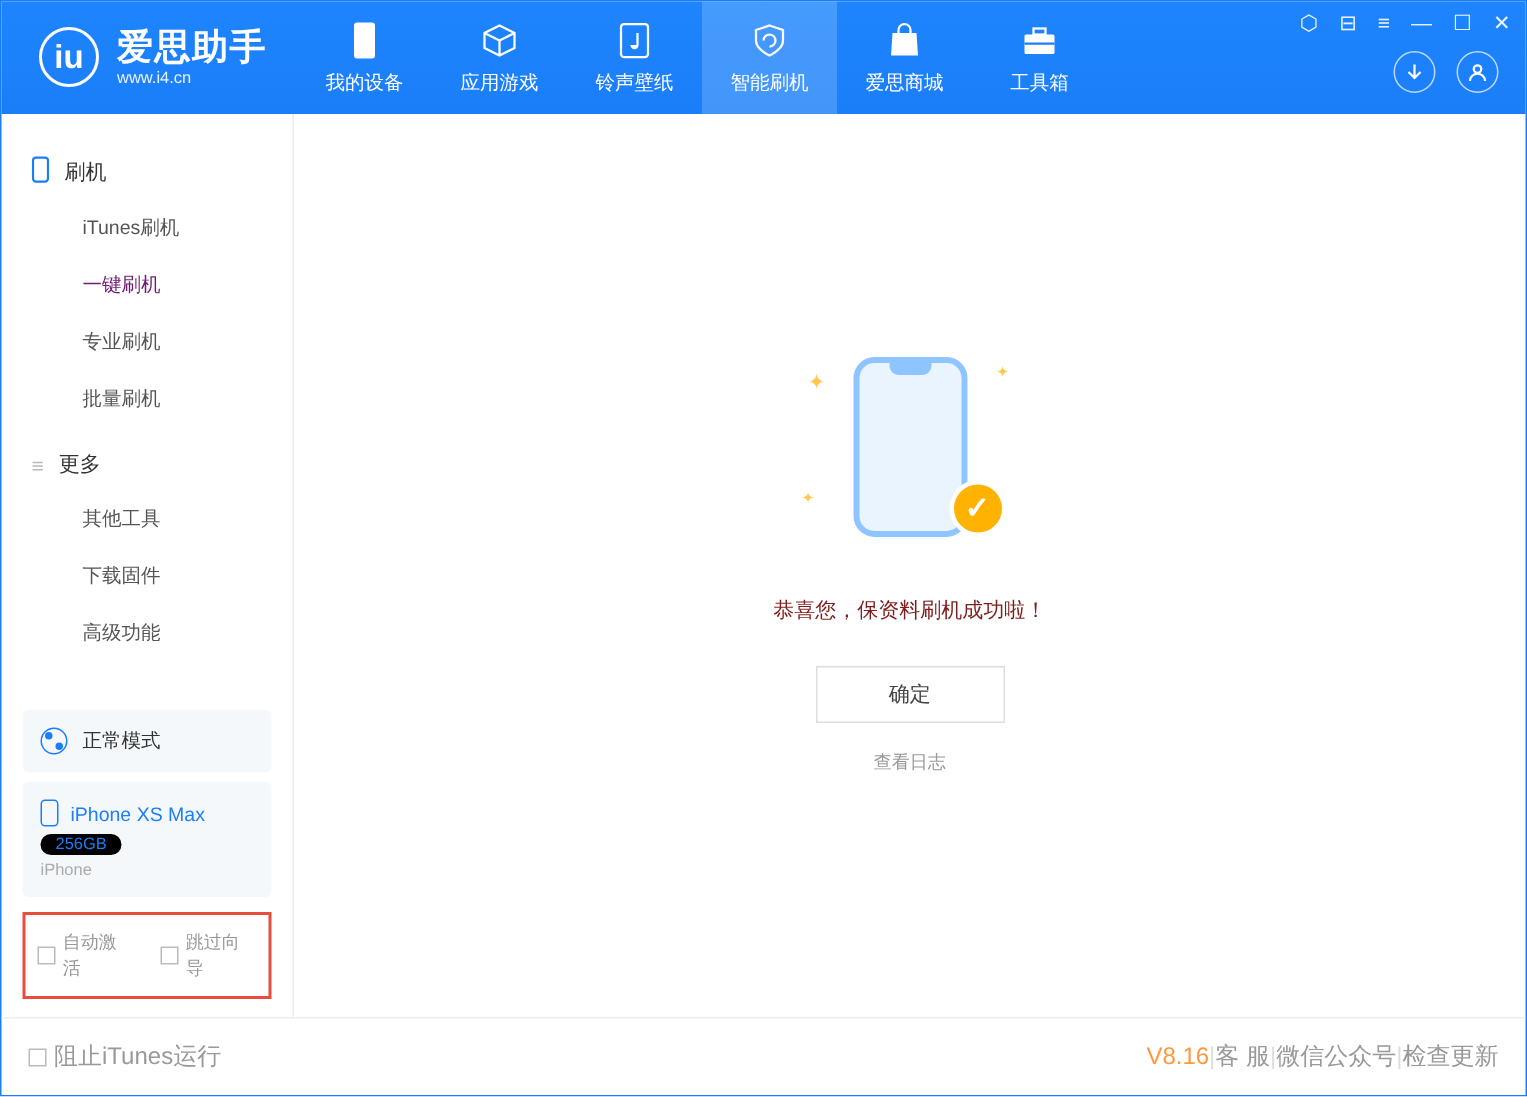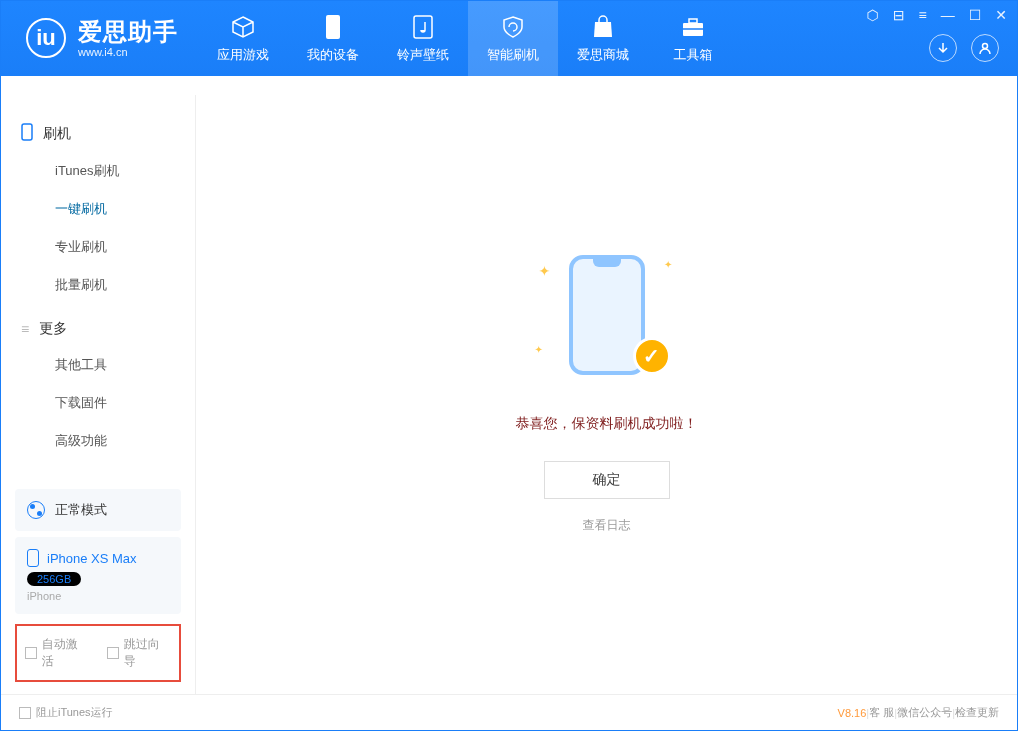--- a/index.html
+++ b/index.html
@@ -12,26 +12,26 @@
 .logo-title { font-size: 24px; font-weight: bold; letter-spacing: 1px; }
 .logo-sub { font-size: 11px; opacity: 0.9; }
 .tabs { display: flex; height: 100%; }
 .tab { width: 90px; display: flex; flex-direction: column; align-items: center; justify-content: center; font-size: 13px; cursor: pointer; gap: 6px; }
 .tab.active { background: rgba(255,255,255,0.18); }
 .tab-icon { width: 26px; height: 26px; display: flex; align-items: center; justify-content: center; }
 .win-controls { position: absolute; top: 6px; right: 10px; display: flex; gap: 14px; align-items: center; }
 .win-controls span { cursor: pointer; font-size: 14px; opacity: 0.9; }
 .header-right { position: absolute; right: 18px; bottom: 14px; display: flex; gap: 14px; }
 .circ-btn { width: 28px; height: 28px; border: 1.5px solid rgba(255,255,255,0.7); border-radius: 50%; display: flex; align-items: center; justify-content: center; cursor: pointer; }
-.body { flex: 1; display: flex; overflow: hidden; margin-top: 19px; }
+.body { flex: 1; display: flex; overflow: hidden; }
 .sidebar { width: 195px; border-right: 1px solid #eee; display: flex; flex-direction: column; padding-top: 20px; }
 .side-section { margin-bottom: 8px; }
 .side-header { display: flex; align-items: center; padding: 8px 20px; font-size: 14px; color: #333; font-weight: 500; gap: 10px; }
 .side-item { padding: 10px 20px 10px 54px; font-size: 13px; color: #555; cursor: pointer; }
-.side-item.active { color: #0369a1; }
+.side-item.active { color: #701a75; }
 .side-bottom { margin-top: auto; }
 .device-card { margin: 6px 14px; padding: 12px; background: #f5f8fb; border-radius: 4px; font-size: 13px; }
 .mode-card { display: flex; align-items: center; gap: 10px; color: #333; }
 .mode-icon { width: 18px; height: 18px; border: 1.5px solid #1a7ef8; border-radius: 50%; position: relative; }
 .mode-icon::before, .mode-icon::after { content: ''; position: absolute; width: 5px; height: 5px; background: #1a7ef8; border-radius: 50%; }
 .mode-icon::before { top: 2px; left: 2px; }
 .mode-icon::after { bottom: 2px; right: 2px; }
 .device-name { color: #1a7ef8; font-weight: 500; display: flex; align-items: center; gap: 8px; }
 .storage-badge { display: inline-block; background: #000000; color: #1a7ef8; border-radius: 10px; padding: 1px 10px; font-size: 11px; margin-top: 5px; }
 .device-type { color: #aaa; font-size: 11px; margin-top: 4px; }
@@ -41,21 +41,21 @@
 .main { flex: 1; display: flex; flex-direction: column; align-items: center; justify-content: center; position: relative; }
 .illus { position: relative; width: 140px; height: 130px; margin-bottom: 30px; }
 .phone { position: absolute; left: 50%; transform: translateX(-50%); width: 76px; height: 120px; border: 4px solid #8fc5ff; border-radius: 14px; background: #eaf4ff; }
 .notch { position: absolute; top: 0; left: 50%; transform: translateX(-50%); width: 28px; height: 8px; background: #8fc5ff; border-radius: 0 0 6px 6px; }
 .check-badge { position: absolute; right: 6px; bottom: 10px; width: 38px; height: 38px; background: #ffb300; border-radius: 50%; border: 3px solid #fff; display: flex; align-items: center; justify-content: center; color: #fff; font-size: 20px; font-weight: bold; }
 .sparkle { position: absolute; color: #ffc94d; font-size: 14px; }
 .s1 { top: 8px; left: 2px; } .s2 { top: 4px; right: 4px; font-size: 10px; } .s3 { bottom: 30px; left: -2px; font-size: 10px; }
 .success-msg { font-size: 14px; color: #7f1d1d; margin-bottom: 28px; }
 .ok-btn { padding: 9px 48px; border: 1px solid #ddd; background: #fff; font-size: 14px; color: #444; cursor: pointer; margin-bottom: 18px; }
 .log-link { font-size: 12px; color: #999; cursor: pointer; }
-.statusbar { height: 36px; border-top: 1px solid #eee; display: flex; align-items: center; padding: 0 18px; font-size: 11px; color: #999; }
+.statusbar { height: 52px; border-top: 1px solid #eee; display: flex; align-items: center; padding: 0 18px; font-size: 16px; color: #999; }
 .statusbar .right { margin-left: auto; display: flex; align-items: center; }
 .sep { color: #ddd; }
 .phone-mini { width: 12px; height: 18px; border: 1.5px solid #1a7ef8; border-radius: 3px; display: inline-block; }
 .ico-svg { stroke: #fff; fill: none; stroke-width: 1.5; }
 </style>
 </head>
 <body>
 
 <div class="window">
 
@@ -63,33 +63,33 @@
     <div class="logo-area">
       <div class="logo-badge">iu</div>
       <div class="logo-text">
         <div class="logo-title">爱思助手</div>
         <div class="logo-sub">www.i4.cn</div>
       </div>
     </div>
     <div class="tabs">
       <div class="tab">
         <span class="tab-icon">
+            <svg width="20" height="26" class="ico-svg">
+              <rect x="3" y="1" width="14" height="24" rx="2" fill="#fff" stroke="none"></rect>
+            </svg>
+          </span>
+        <span>我的设备</span>
+      </div>
+      <div class="tab">
+        <span class="tab-icon">
             <svg width="26" height="26" class="ico-svg">
               <path d="M13 3 L23 8 L23 18 L13 23 L3 18 L3 8 Z M3 8 L13 13 L23 8 M13 13 L13 23"></path>
             </svg>
           </span>
         <span>应用游戏</span>
-      </div>
-      <div class="tab">
-        <span class="tab-icon">
-            <svg width="20" height="26" class="ico-svg">
-              <rect x="3" y="1" width="14" height="24" rx="2" fill="#fff" stroke="none"></rect>
-            </svg>
-          </span>
-        <span>我的设备</span>
       </div>
       <div class="tab">
         <span class="tab-icon">
             <svg width="22" height="26" class="ico-svg">
               <rect x="2" y="2" width="18" height="22" rx="2"></rect>
               <path d="M13 8 L13 16 M13 16 A2 2 0 1 1 9 16" fill="#fff"></path>
             </svg>
           </span>
         <span>铃声壁纸</span>
       </div>

